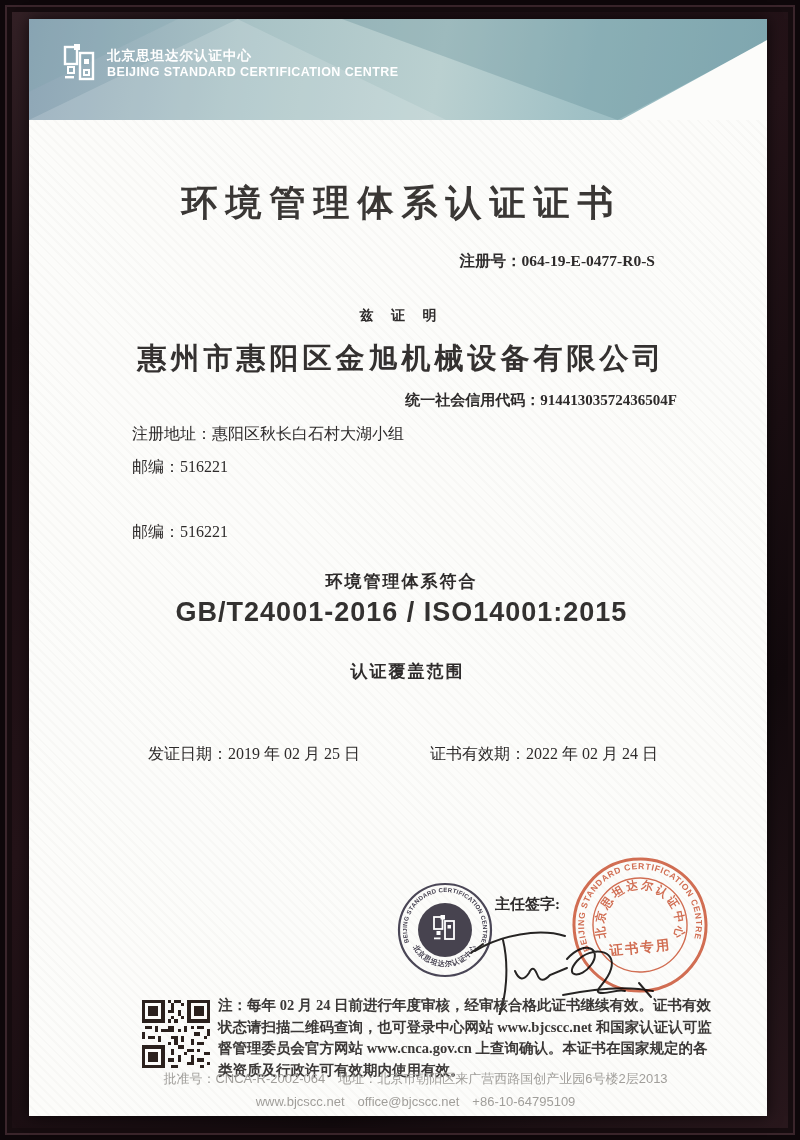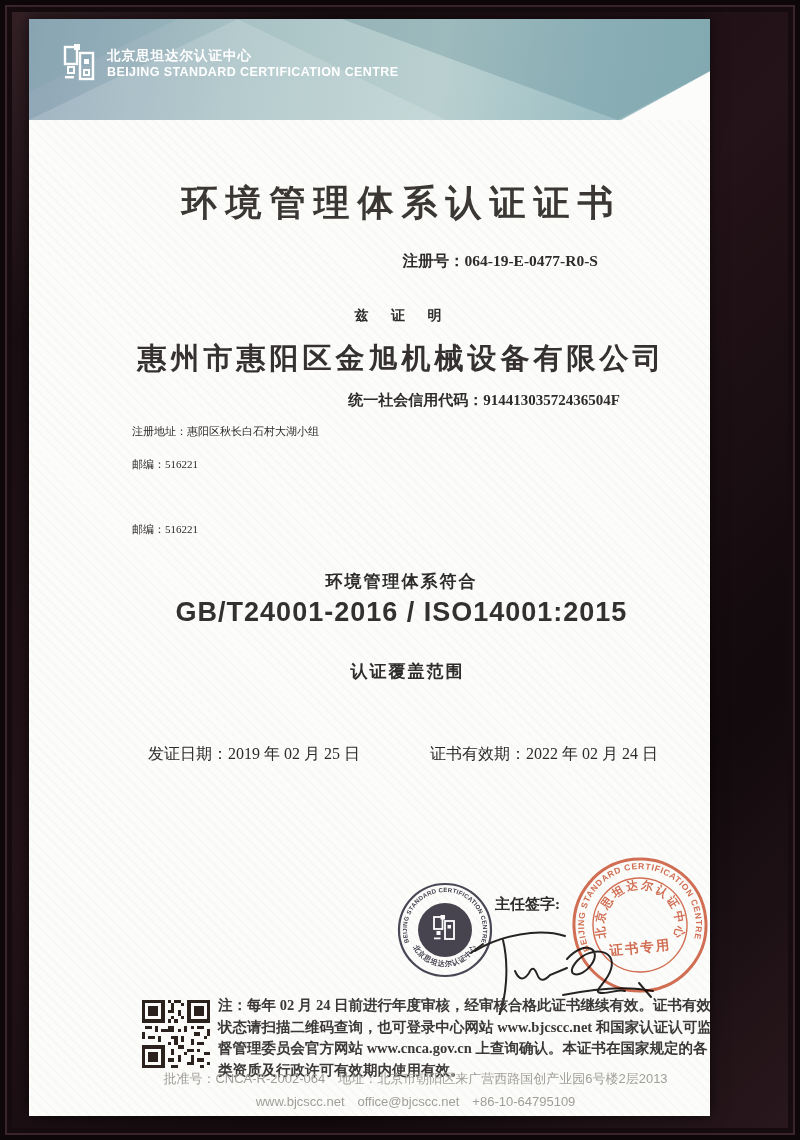--- a/index.html
+++ b/index.html
@@ -11,21 +11,21 @@
     width:800px; height:1140px;
     padding:19px 26px 24px 29px;
     background:
       linear-gradient(135deg,#352227 0%,#1a0e12 18%,#241318 45%,#120a0d 75%,#2a181d 100%);
     box-shadow: inset 0 0 0 5px #0e070a, inset 0 0 0 7px #3a252b, inset 0 0 0 12px #160c0f;
     position:relative;
   }
 
   
   .cert {
-    position:relative; width:681px; height:1097px;
+    position:relative; width:738px; height:1097px;
     background:#fcfcfa;
     background-image: repeating-linear-gradient(45deg, rgba(190,188,180,0.07) 0 2px, transparent 2px 7px);
     box-shadow: 0 0 14px rgba(0,0,0,.65);
     overflow:hidden;
     color:#2e2b2b;
   }
 
   
   .band { position:absolute; left:0; top:0; width:745px; height:101px;
     background: linear-gradient(100deg,#8ea6b6 0%,#a9c3c6 30%,#bad0d0 55%,#9fc0c5 75%,#8fb4bc 100%); }
@@ -37,28 +37,28 @@
     clip-path:polygon(0 0, 20% 0, 0 72%); }
   .band .cut { position:absolute; inset:0; background:#fcfcfa;
     clip-path:polygon(79.5% 100%, 100% 17%, 100% 100%); }
   .band-inner { position:absolute; left:34px; top:24px; display:flex; align-items:center; gap:12px; color:#fff; }
   .org-text { line-height:1.25; font-family:"Liberation Sans","DejaVu Sans",sans-serif; }
   .org-cn { font-size:13.5px; font-weight:bold; letter-spacing:1px; }
   .org-en { font-size:12.5px; font-weight:bold; letter-spacing:.4px; }
 
   
   .abs { position:absolute; }
-  .centered { left:0; width:745px; text-align:center;font-family:Liberation Mono, monospace; }
+  .centered { left:0; width:745px; text-align:center; }
 
   .title { top:160px; font-size:36px; font-weight:bold; letter-spacing:8px; color:#3a3735; }
   .regno { top:232px; right:112px; font-size:15.5px; font-weight:bold; }
   .declare { top:288px; font-size:14px; font-weight:bold; letter-spacing:7px; }
   .company { top:320px; font-size:29px; font-weight:bold; letter-spacing:4px; color:#343130; }
   .credit { top:372px; right:90px; font-size:15px; font-weight:bold; }
-  .addr { left:103px; font-size:11px; }
+  .addr { left:103px; font-size:16px; }
   .l1{top:405px}.l2{top:438px}.l3{top:470px}.l4{top:503px}
   .conform { top:551px; font-size:17px; font-weight:bold; letter-spacing:2px; }
   .standard { top:578px; font-size:27px; font-weight:bold; letter-spacing:1px;
     font-family:"Liberation Sans","DejaVu Sans",sans-serif; color:#333130; }
   .scopelab { top:641px; font-size:17px; font-weight:bold; letter-spacing:2px;padding-left:12px; }
   .scope { top:672px; font-size:19px; font-weight:bold; letter-spacing:1.5px; }
   .dates { top:725px; left:119px; width:560px; display:flex; font-size:16px; }
   .date-issue { width:282px; }
 
   

